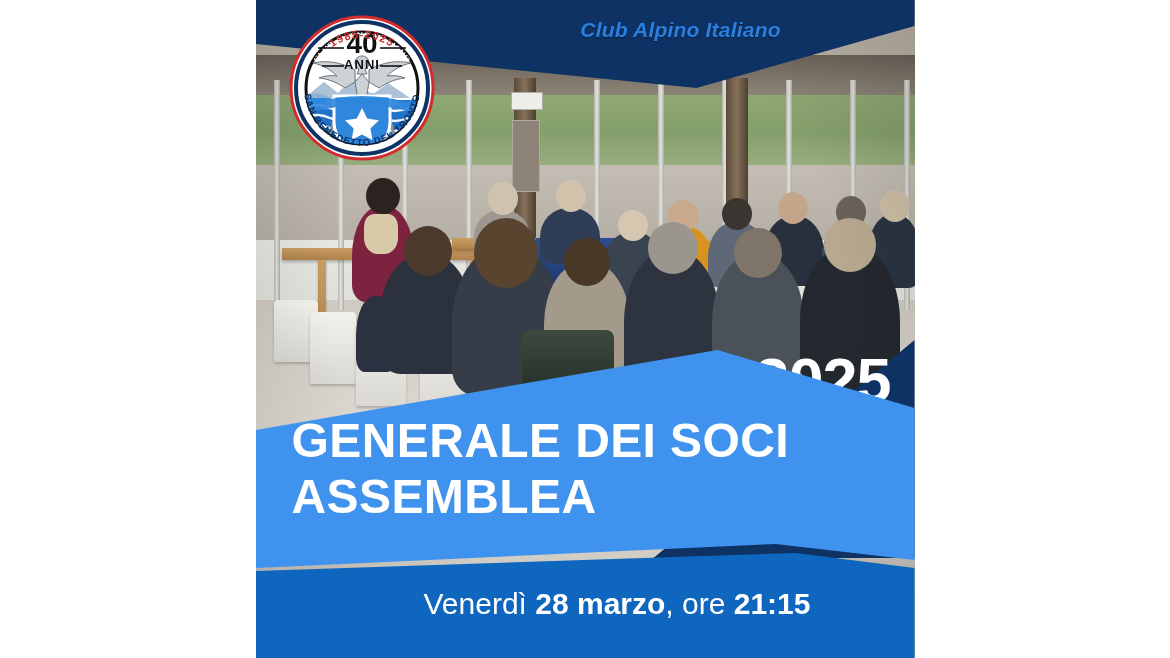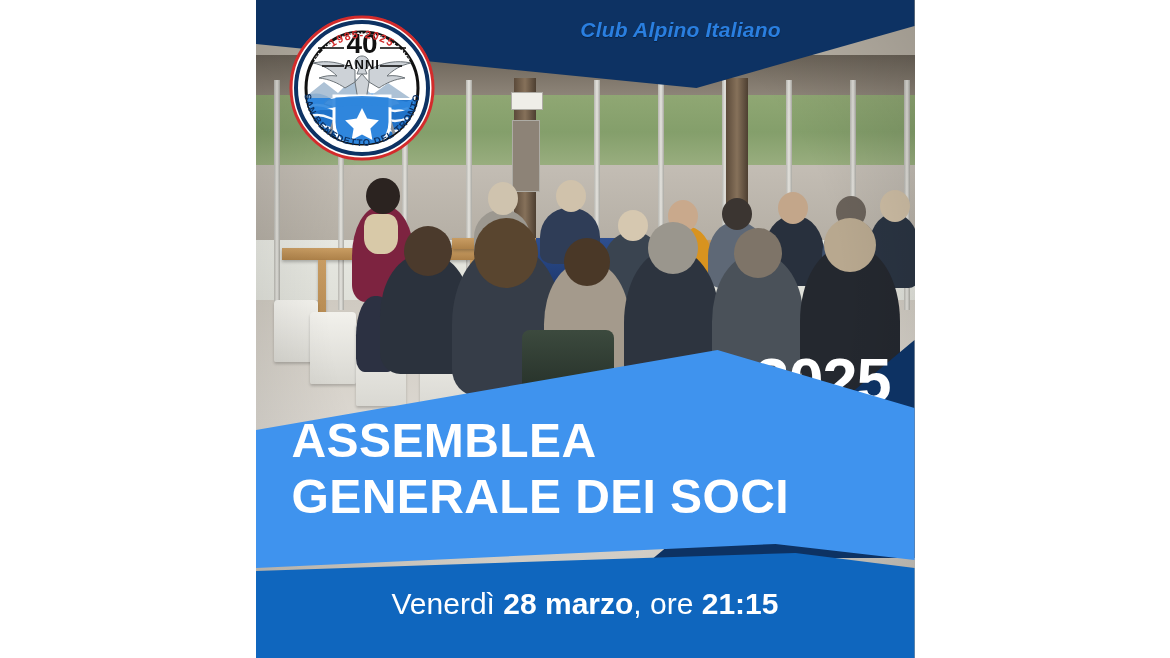--- a/index.html
+++ b/index.html
@@ -71,21 +71,21 @@
   .band{position:absolute;left:0;top:330px;width:659px;height:290px;background:#3f93ee;
     clip-path:polygon(0 100px,462px 20px,659px 78px,659px 230px,520px 214px,0 238px);}
 
   .ttl{position:absolute;left:36px;top:413px;width:560px;color:#ffffff;
        font-weight:bold;font-size:48px;line-height:1.17;letter-spacing:.4px;}
 
   
   .foot{position:absolute;left:0;top:540px;width:659px;height:118px;background:#0f66be;
     clip-path:polygon(0 31px,540px 13px,659px 28px,659px 118px,0 118px);}
   .date{position:absolute;left:0;top:589px;width:659px;text-align:center;color:#ffffff;
-        font-size:30px;line-height:1;}
+        font-size:30px;line-height:1;padding-left:32px;}
   .date .lt{font-weight:normal;}
   .date .bd{font-weight:bold;}
 </style>
 </head>
 <body>
 
 <div id="poster">
 
   <div class="photo">
     <div class="ph-glass"></div>
@@ -249,22 +249,22 @@
         <textPath href="#arcBot" startOffset="50%" text-anchor="middle">SAN BENEDETTO DEL TRONTO</textPath>
       </text>
     </svg>
   </div>
 
   <div class="navy-wedge"></div>
   <div class="yr">2025</div>
 
   <div class="band"></div>
   <div class="ttl">
+    <div>GENERALE DEI SOCI</div>
     <div>ASSEMBLEA</div>
-    <div>GENERALE DEI SOCI</div>
   </div>
 
   <div class="foot"></div>
   <div class="date">
     <span class="lt">Venerdì </span><span class="bd">28 marzo</span><span class="lt">, </span><span class="lt">ore </span><span class="bd">21:15</span>
   </div>
 
 </div>
 
 </body></html>

